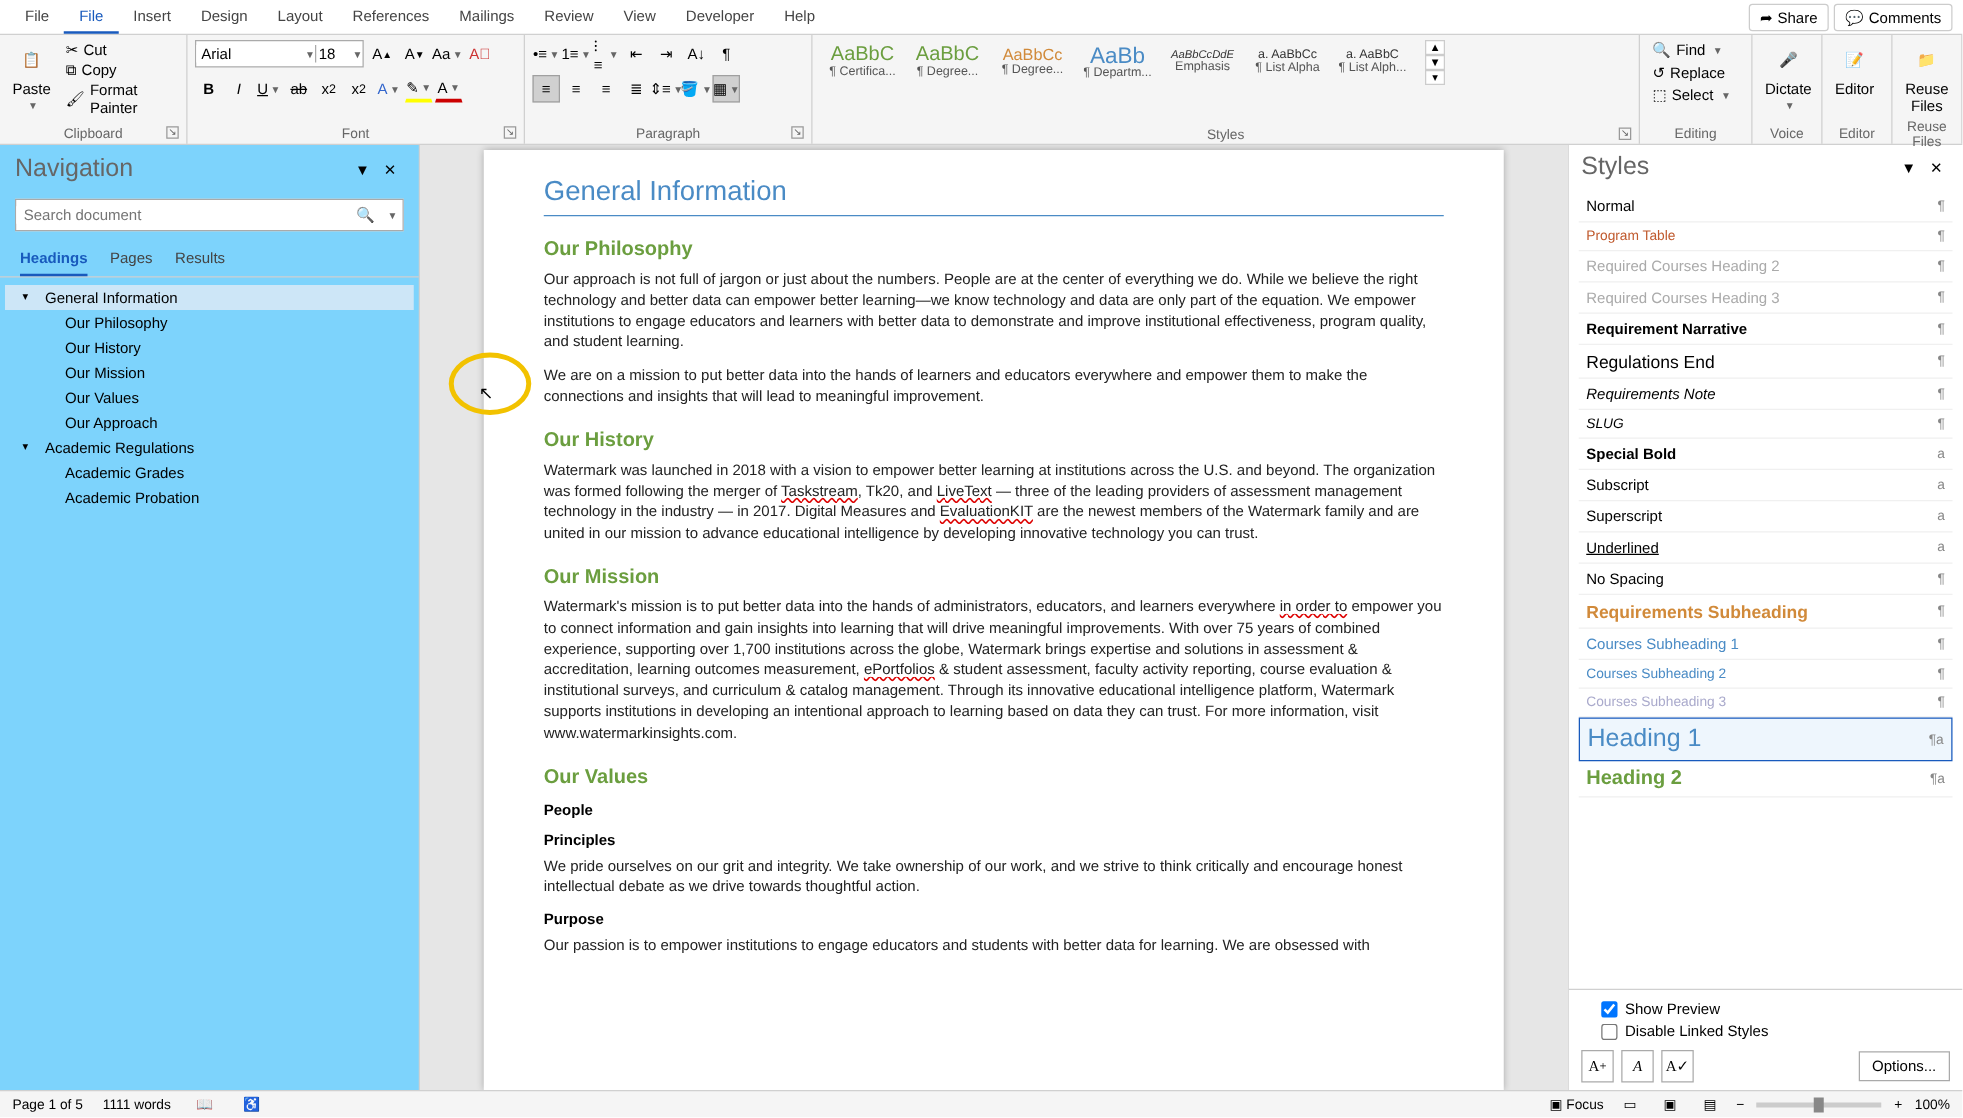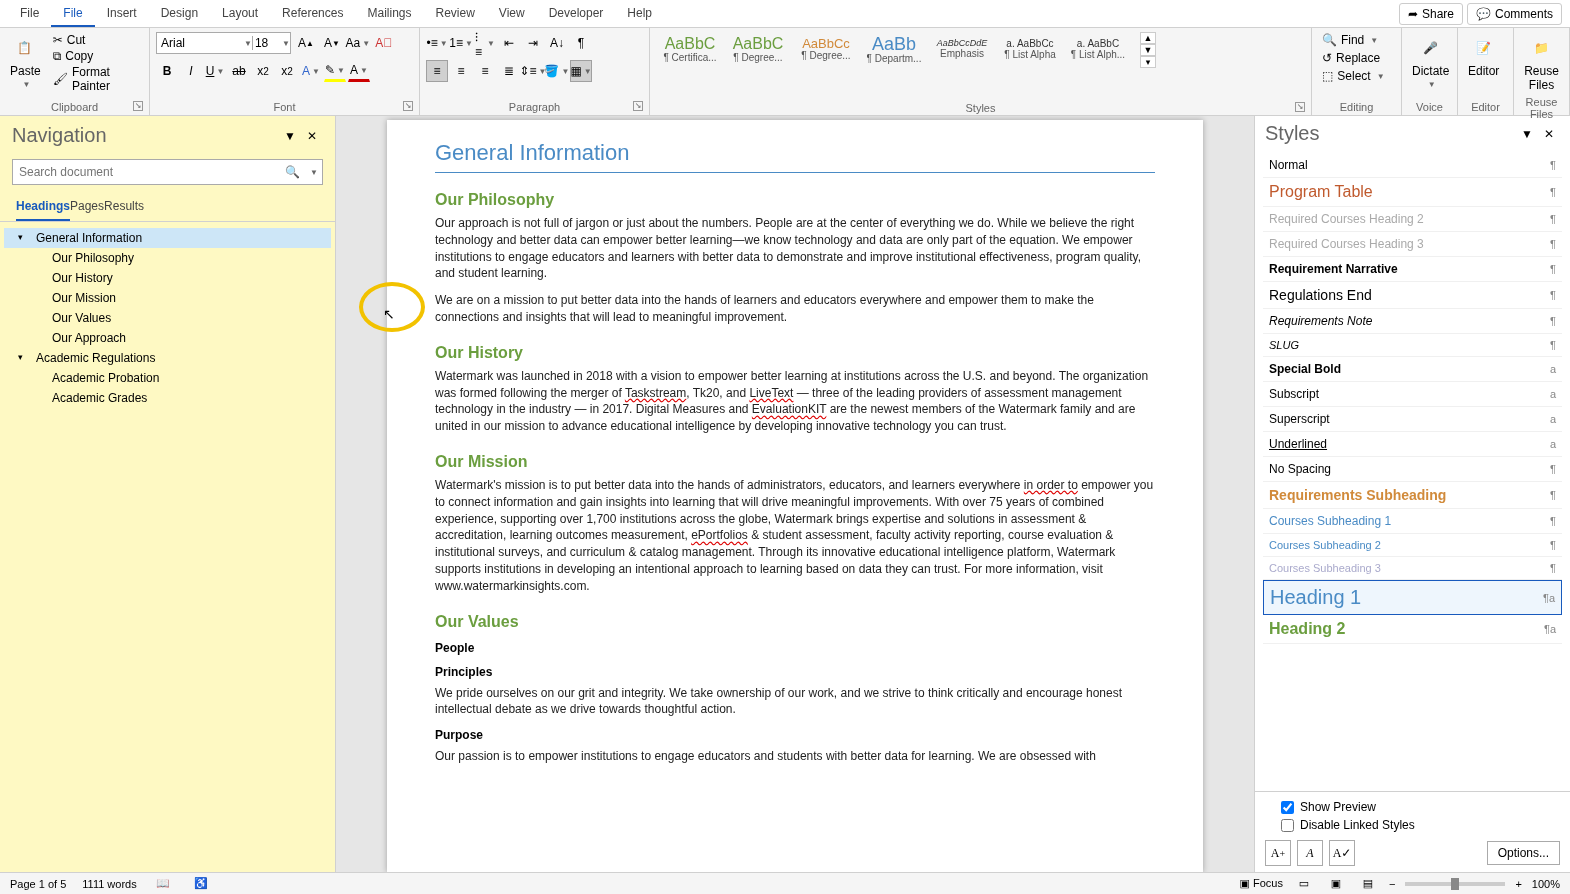--- a/index.html
+++ b/index.html
@@ -35,26 +35,26 @@
 .style-tile { width: 68px; height: 34px; display: flex; flex-direction: column; align-items: center; justify-content: center; border: 1px solid transparent; cursor: pointer; overflow: hidden; }
 .style-tile .sample { font-size: 13px; line-height: 1; white-space: nowrap; }
 .style-tile .sname { font-size: 10px; color: #555; white-space: nowrap; overflow: hidden; text-overflow: ellipsis; max-width: 64px; }
 .gallery-scroll { width: 16px; display: flex; flex-direction: column; }
 .gallery-scroll div { flex: 1; border: 1px solid #ccc; background: #fff; text-align: center; font-size: 9px; cursor: pointer; }
 
 
 .main { display: flex; height: calc(894px - 28px - 88px - 22px); }
 
 
-.navpane { width: 336px; background: #fef9c3; border-right: 1px solid #d0d0d0; display: flex; flex-direction: column; }
+.navpane { width: 336px; background: #7dd3fc; border-right: 1px solid #d0d0d0; display: flex; flex-direction: column; }
 .navpane-titlebar { display: flex; align-items: center; padding: 8px 12px; }
 .navpane-title { font-size: 20px; color: #666; flex: 1; }
 .navpane-search { margin: 4px 12px; border: 1px solid #aaa; background: #fff; display: flex; align-items: center; height: 26px; }
 .navpane-search input { flex: 1; border: none; outline: none; padding: 0 6px; font-size: 12px; color: #888; }
-.navpane-tabs { display: flex; padding: 4px 16px 0; border-bottom: 1px solid #d0d0d0; }
+.navpane-tabs { display: flex; gap: 18px; padding: 4px 16px 0; border-bottom: 1px solid #d0d0d0; }
 .navpane-tab { padding: 6px 0; cursor: pointer; color: #444; }
 .navpane-tab.active { color: #185abd; border-bottom: 2px solid #185abd; font-weight: 600; }
 .navtree { flex: 1; overflow-y: auto; padding: 6px 4px; }
 .navtree-item { padding: 3px 6px 3px 28px; cursor: pointer; position: relative; }
 .navtree-item.level0 { padding-left: 32px; }
 .navtree-item.level1 { padding-left: 48px; }
 .navtree-item.active { background: #cde6f7; }
 .navtree-item .caret { position: absolute; left: 14px; top: 4px; font-size: 9px; }
 
 
@@ -320,22 +320,22 @@
         <div class="navpane-tab">Results</div>
       </div>
     <div class="navtree" id="navtree">
         <div class="navtree-item level0 active"><span class="caret">▾</span><span>General Information</span></div>
         <div class="navtree-item level1"><span>Our Philosophy</span></div>
         <div class="navtree-item level1"><span>Our History</span></div>
         <div class="navtree-item level1"><span>Our Mission</span></div>
         <div class="navtree-item level1"><span>Our Values</span></div>
         <div class="navtree-item level1"><span>Our Approach</span></div>
         <div class="navtree-item level0"><span class="caret">▾</span><span>Academic Regulations</span></div>
+        <div class="navtree-item level1"><span>Academic Grades</span></div>
         <div class="navtree-item level1"><span>Academic Probation</span></div>
-        <div class="navtree-item level1"><span>Academic Grades</span></div>
       </div>
   </div>
 
   <div class="docarea">
     <div class="page">
       <div class="doc-h1">General Information</div>
       <div id="doc-sections">
           <div class="doc-h2">Our Philosophy</div>
           <div class="doc-p">Our approach is not full of jargon or just about the numbers. People are at the center of everything we do. While we believe the right technology and better data can empower better learning—we know technology and data are only part of the equation. We empower institutions to engage educators and learners with better data to demonstrate and improve institutional effectiveness, program quality, and student learning.</div>
           <div class="doc-p">We are on a mission to put better data into the hands of learners and educators everywhere and empower them to make the connections and insights that will lead to meaningful improvement.</div>
@@ -360,21 +360,21 @@
       <span class="stylespane-title">Styles</span>
       <span class="iconbtn">▼</span>
       <span class="iconbtn">✕</span>
     </div>
     <div class="styleslist" id="styleslist">
         <div class="style-row">
           <span class="sn">Normal</span>
           <span class="sym">¶</span>
         </div>
         <div class="style-row">
-          <span class="sn" style="color: rgb(192, 90, 46); font-size: 16px;">Program Table</span>
+          <span class="sn" style="color: rgb(192, 90, 46); font-size: 11px;">Program Table</span>
           <span class="sym">¶</span>
         </div>
         <div class="style-row">
           <span class="sn" style="color: rgb(170, 170, 170);">Required Courses Heading 2</span>
           <span class="sym">¶</span>
         </div>
         <div class="style-row">
           <span class="sn" style="color: rgb(170, 170, 170);">Required Courses Heading 3</span>
           <span class="sym">¶</span>
         </div>

